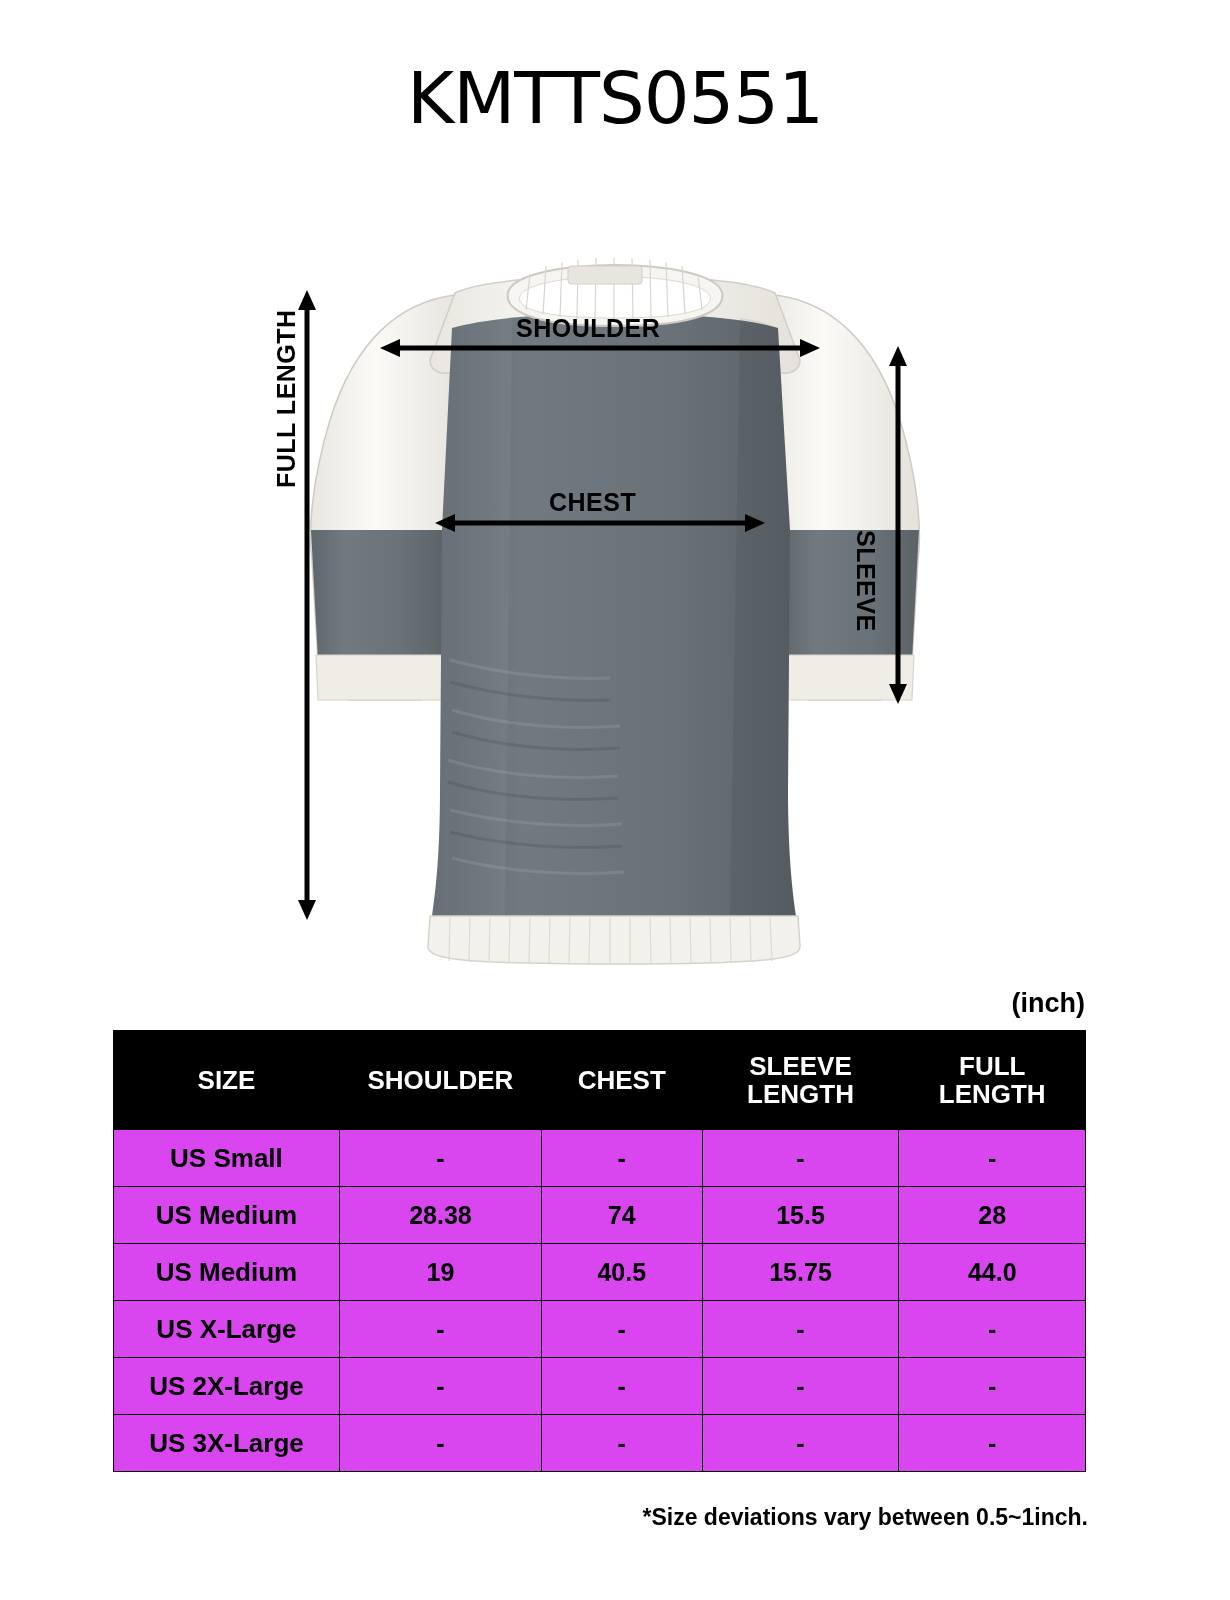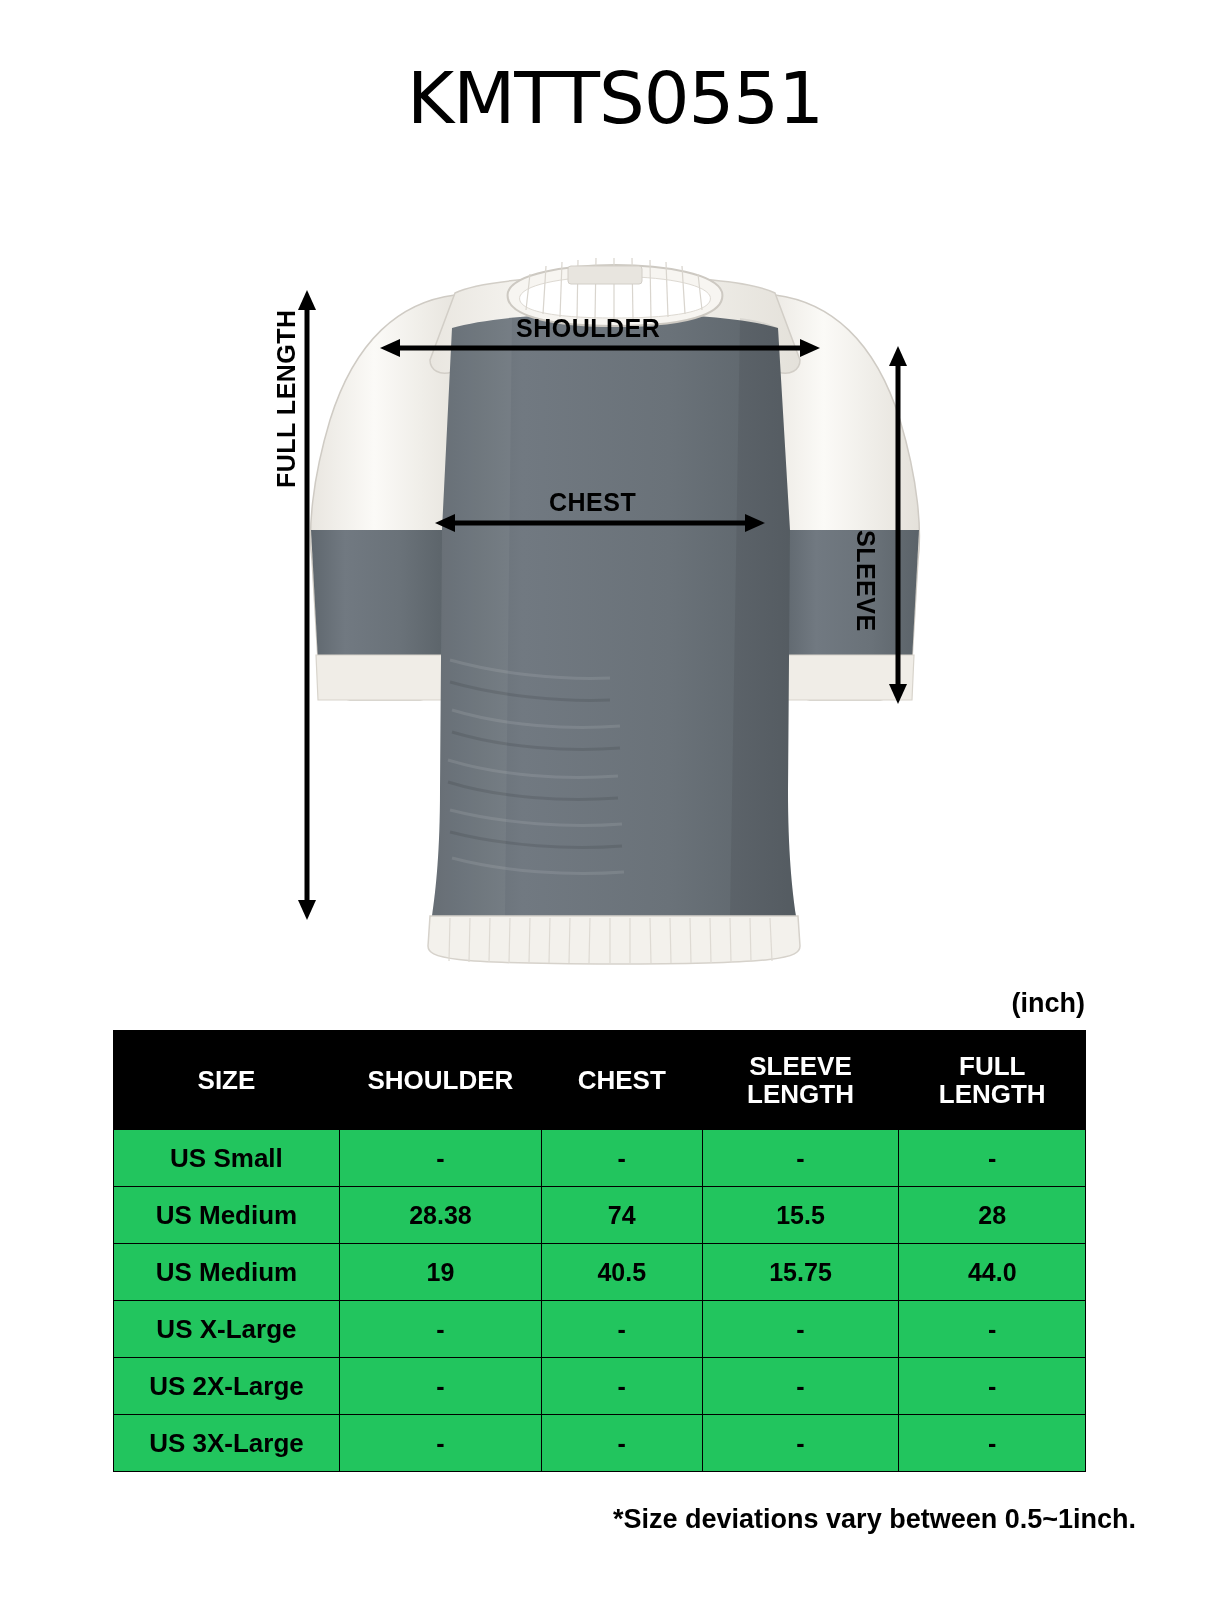--- a/index.html
+++ b/index.html
@@ -100,42 +100,41 @@
   #size-table thead th {
     background: #000000;
     color: #ffffff;
     height: 96px;
     border: 1px solid #000000;
     line-height: 1.08;
     font-size: 26px;
   }
   #size-table tbody td {
     height: 54px;
-    background: #22c55e;
+    background: #d946ef;
     color: #000000;
     text-align: center;
   }
   #size-table tbody td.size-cell {
     font-size: 26px;
   }
   col.c-size  { width: 218px; }
   col.c-sh    { width: 195px; }
   col.c-ch    { width: 155px; }
   col.c-sl    { width: 190px; }
   col.c-fl    { width: 180px; }
 
   #footnote {
     position: absolute;
     top: 1504px;
     left: 0;
     width: 1088px;
     text-align: right;
-    font-size: 27px;
+    font-size: 23px;
     font-weight: bold;
-    padding-left: 48px;
   }
 </style>
 </head>
 <body>
 
 <div id="title">KMTTS0551</div>
 
 <div id="diagram">
 
   <svg id="garment-svg" width="1230" height="740" viewBox="0 0 1230 740">

